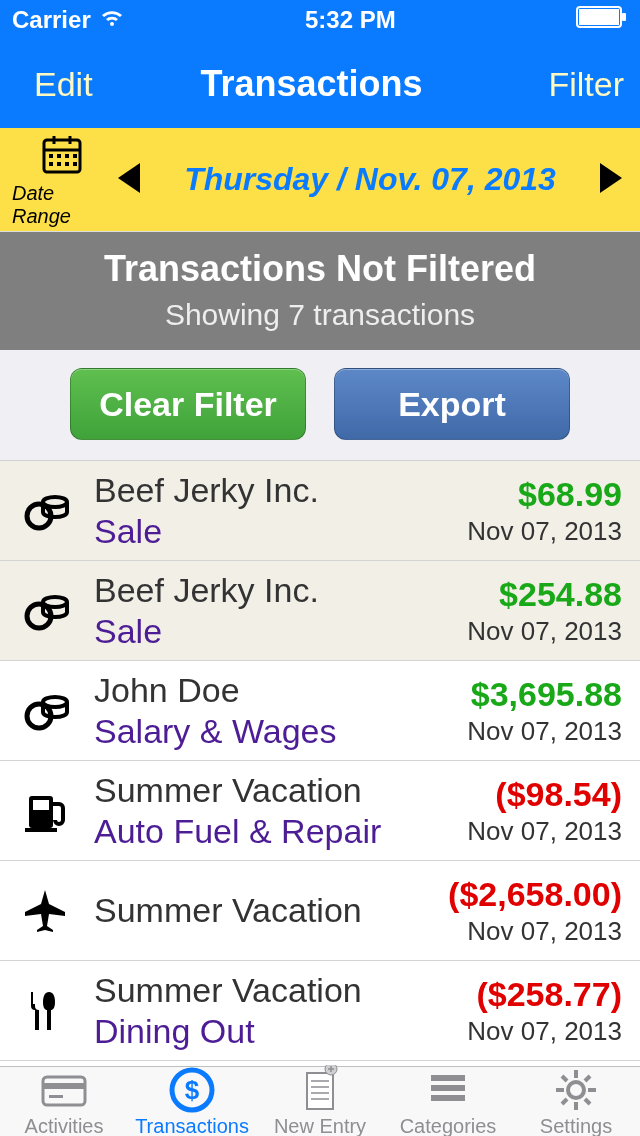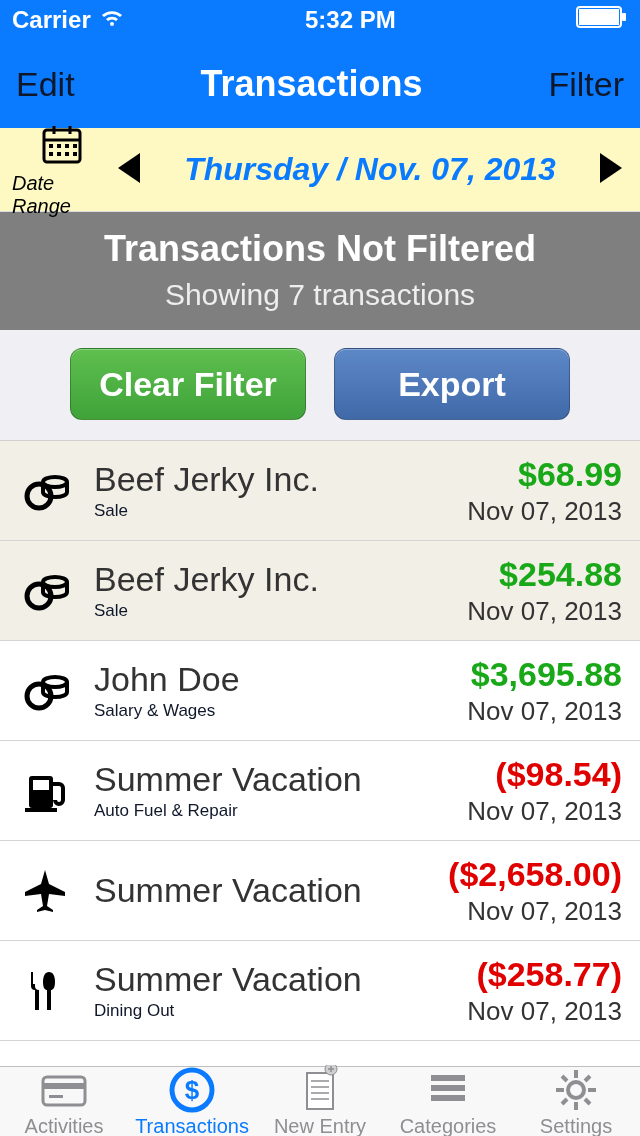--- a/index.html
+++ b/index.html
@@ -3,24 +3,24 @@
 <meta charset="utf-8">
 <style>
   * { box-sizing: border-box; margin: 0; padding: 0; }
   html, body { width: 640px; height: 1136px; font-family: -apple-system, "Helvetica Neue", Helvetica, Arial, sans-serif; overflow: hidden; background: #fff; }
   
   .status-bar { height: 40px; background: #0a7bff; color: #fff; display: flex; align-items: center; justify-content: space-between; padding: 0 12px; font-size: 24px; font-weight: 600; }
   .status-left, .status-right { display: flex; align-items: center; gap: 8px; }
   .status-center { flex: 1; text-align: center; font-weight: 700; }
   
   .nav-bar { height: 88px; background: #0a7bff; color: #fff; display: flex; align-items: center; justify-content: space-between; padding: 0 16px; }
-  .nav-btn { font-size: 34px; font-weight: 400; color: #0f172a; }
+  .nav-btn { font-size: 34px; font-weight: 400; color: #fef9c3; margin-left: 18px; }
   .nav-title { font-size: 36px; font-weight: 700; color: #fff; }
   
-  .date-bar { height: 84px; background: #fef9c3; display: flex; align-items: center; padding: 0 12px; border-bottom: 1px solid #ddd; }
+  .date-bar { height: 104px; background: #fde047; display: flex; align-items: center; padding: 0 12px; border-bottom: 1px solid #ddd; }
   .date-range-left { display:flex; flex-direction:column; align-items:center; width:100px; }
   .date-range-label { font-size: 20px; font-style: italic; color:#000; margin-top:2px; }
   .date-nav { flex: 1; display: flex; align-items: center; justify-content: center; gap: 40px; }
   .date-arrow { color:#000; }
   .date-text { color: #0a7bff; font-size: 32px; font-weight: 700; font-style: italic; }
   
   .filter-banner { background: #7f7f7f; color: #fff; text-align: center; padding: 16px 0 18px; }
   .filter-title { font-size: 36px; font-weight: 600; }
   .filter-sub { font-size: 30px; margin-top: 8px; font-weight: 400; color:#eee; }
   
@@ -28,21 +28,21 @@
   .big-btn { width: 236px; height: 72px; border-radius: 12px; font-size: 34px; font-weight: 700; color:#fff; display:flex; align-items:center; justify-content:center; border:1px solid rgba(0,0,0,0.25); box-shadow: inset 0 1px 0 rgba(255,255,255,0.3);}
   .btn-green { background: linear-gradient(#5fbf4f,#3fa33a); }
   .btn-blue { background: linear-gradient(#5d88c8,#4069a8); }
   
   .tx-list { }
   .tx-row { display:flex; align-items:center; padding: 14px 18px 14px 16px; border-bottom: 1px solid #d4d4d4; background:#fff; height:100px;}
   .tx-row.alt { background:#f2efe7; }
   .tx-icon { width: 60px; display:flex; align-items:center; justify-content:center; color:#000;}
   .tx-main { flex:1; padding-left: 18px; }
   .tx-title { font-size: 34px; color:#333; }
-  .tx-sub { font-size: 17px; color:#0f172a; margin-top:2px;}
+  .tx-sub { font-size: 34px; color:#4c1d95; margin-top:2px;}
   .tx-right { text-align:right; }
   .tx-amount { font-size: 34px; font-weight:700; }
   .amt-green { color:#18a818; }
   .amt-red { color:#e00000; }
   .tx-date { font-size: 26px; color:#333; margin-top:2px;}
   
   .tab-bar { position:absolute; bottom:0; left:0; right:0; height:70px; background:rgba(248,248,248,0.96); border-top:1px solid #bfbfbf; display:flex; }
   .tab { flex:1; display:flex; flex-direction:column; align-items:center; justify-content:center; gap:0px; color:#8e8e93; font-size:20px;}
   .tab.active { color:#0a7bff; }
   .tab-icon { height:54px; display:flex; align-items:center; justify-content:center;}

